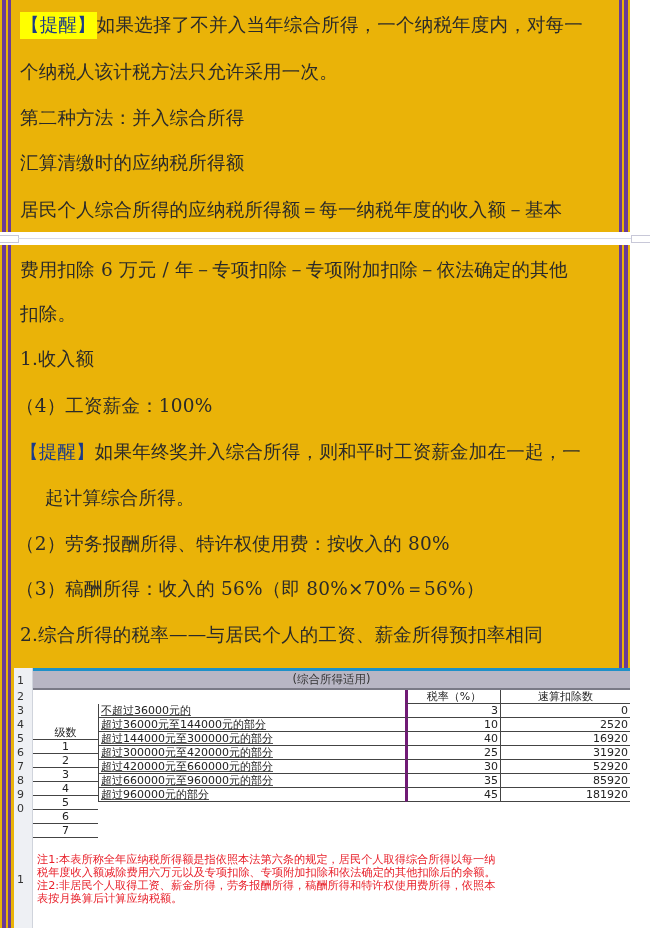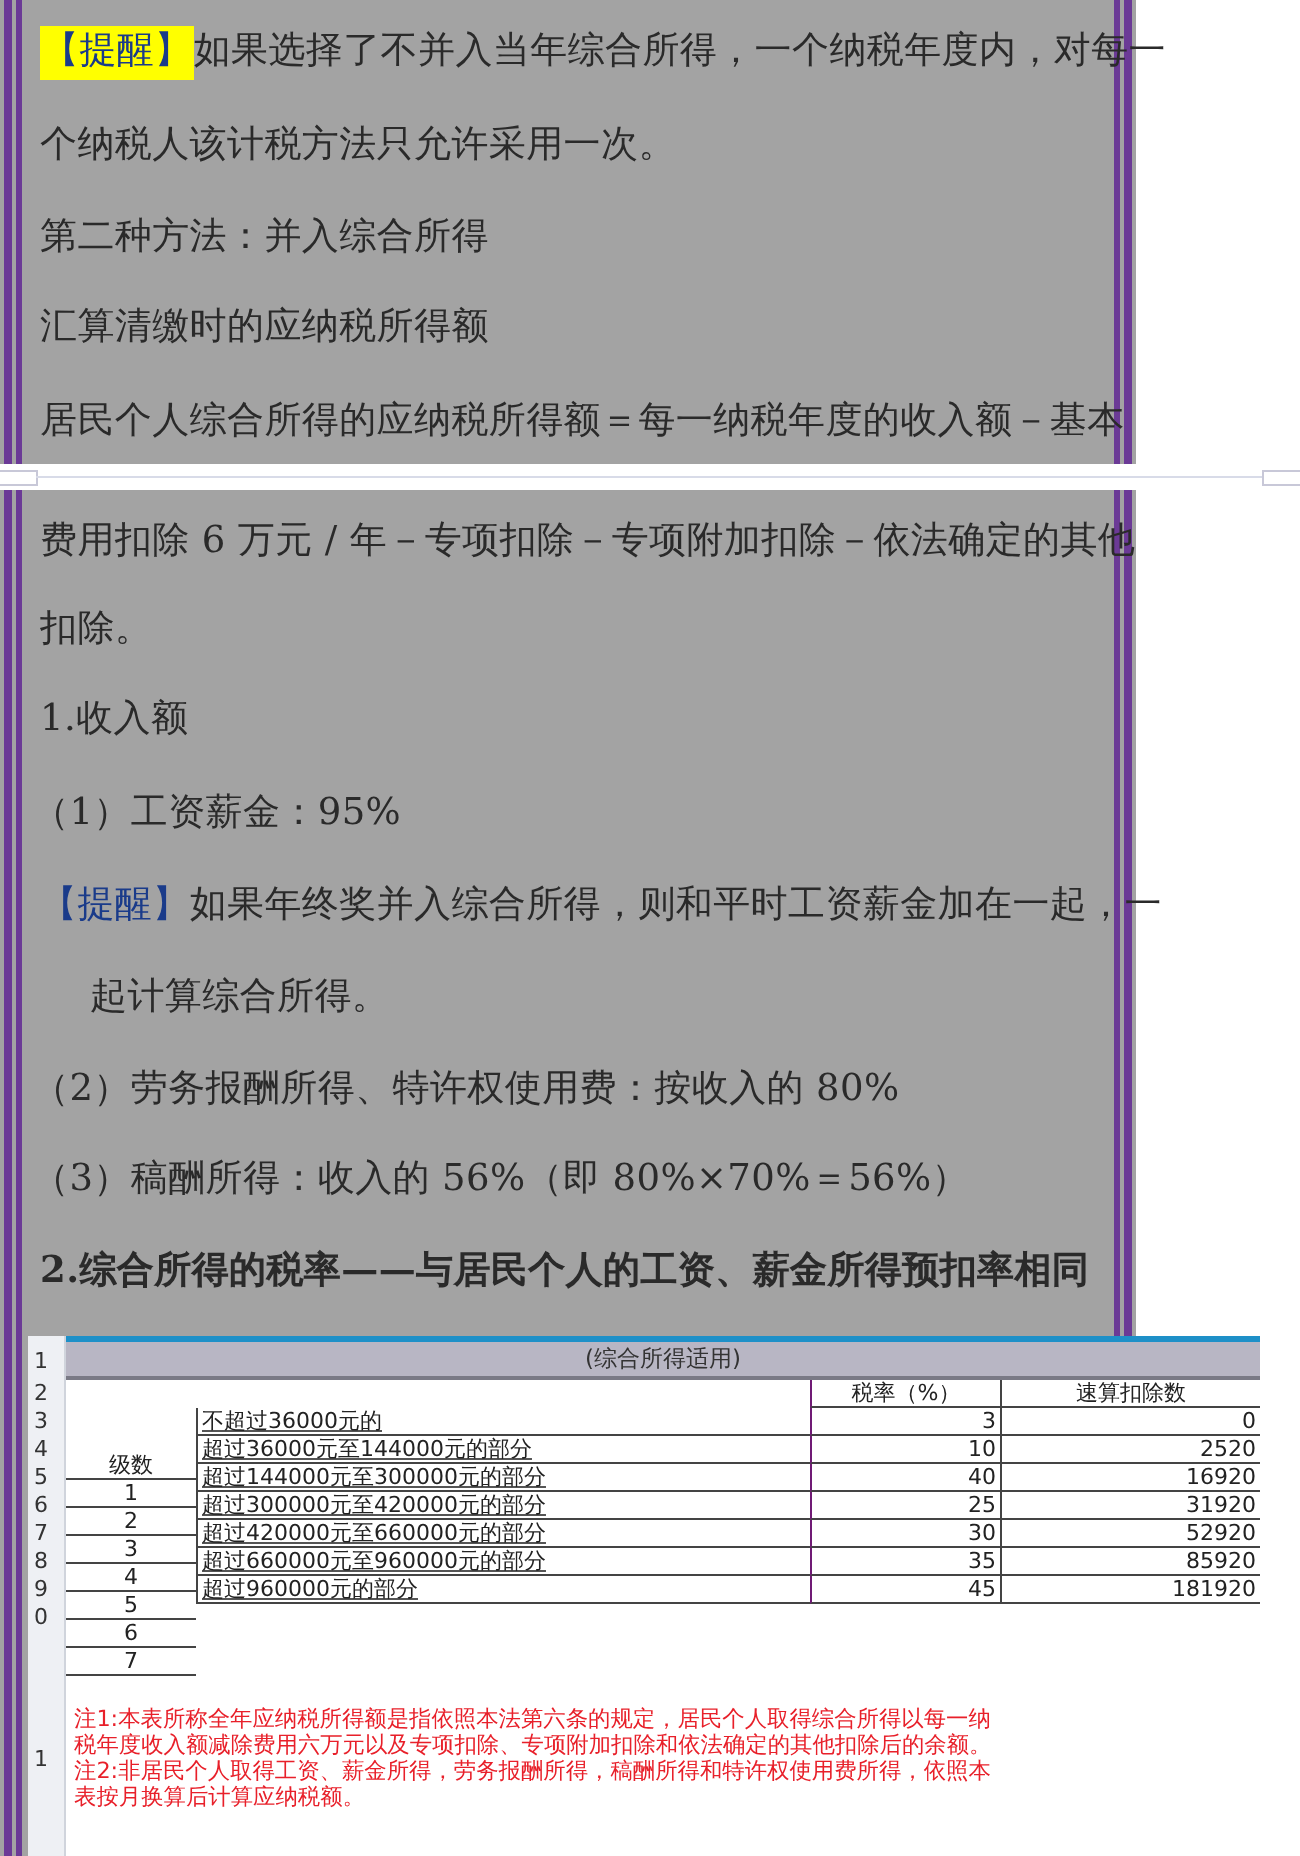--- a/index.html
+++ b/index.html
@@ -2,22 +2,22 @@
 <html><head>
 <meta charset="utf-8">
 <style>
   html, body { margin:0; padding:0; }
   body {
     width:650px; height:928px; overflow:hidden; position:relative;
     background:#ffffff;
     font-family: "DejaVu Serif", "Liberation Serif", serif;
   }
   .panel {
-    position:absolute; left:0; width:568px;
-    background:#a3a3a3;
+    position:absolute; left:0; width:630px;
+    background:#eab308;
   }
   .panel .bl, .panel .br { position:absolute; top:0; bottom:0; width:12px; }
   .panel .bl { left:0; }
   .panel .br { right:0; }
   .bl::before, .bl::after, .br::before, .br::after {
     content:""; position:absolute; top:0; bottom:0; background:#6b3a96;
   }
   .bl::before { left:2px; width:4px; }
   .bl::after { left:8px; width:3px; }
   .br::before { right:2px; width:4px; }
@@ -46,21 +46,21 @@
   .rownum {
     position:absolute; left:0; width:19px; background:#eef0f4; color:#333; font-size:11px; text-align:left; padding-left:3px; box-sizing:border-box;
     border-right:1px solid #d0d4dc;
   }
   .topbar { position:absolute; left:19px; right:0; top:0; height:3px; background:#1e90c8; }
   .titlerow { position:absolute; left:19px; right:0; top:3px; height:17px; background:#b8b6c4; font-size:11.5px; color:#333; text-align:center; line-height:17px; border-bottom:2px solid #7a7a86; }
   .trow { position:absolute; left:19px; right:0; height:14px; font-size:11px; color:#222; line-height:14px; }
   .cell { position:absolute; top:0; height:14px; box-sizing:border-box; border-bottom:1px solid #444; white-space:nowrap; overflow:hidden; }
   .c-level { left:0; width:65px; text-align:center;margin-top:36px; }
   .c-desc { left:65px; width:307px; border-left:1px solid #444; padding-left:2px; text-decoration:underline; text-decoration-color:#555; }
-  .c-rate { left:372px; width:95px; border-left:1px solid #701a75; text-align:right; padding-right:2px; }
+  .c-rate { left:372px; width:95px; border-left:3px solid #701a75; text-align:right; padding-right:2px; }
   .c-ded { left:467px; width:130px; border-left:1px solid #444; text-align:right; padding-right:2px; }
   .hdr .cell { text-decoration:none; text-align:center; padding:0; }
   .hdr .c-desc { text-decoration:none; }
   .notes { position:absolute; left:19px; right:0; top:185px; font-size:11.2px; color:#e8202a; line-height:13px; padding-left:4px; }
 </style>
 </head>
 <body>
 
 <div class="panel" id="p1">
   <div class="bl"></div>
@@ -79,26 +79,26 @@
   <div class="tabr"></div>
 </div>
 
 <div class="panel" id="p2">
   <div class="bl"></div>
   <div class="br"></div>
 
   <div class="line-text" style="top:12px;">费用扣除 6 万元 / 年－专项扣除－专项附加扣除－依法确定的其他</div>
   <div class="line-text" style="top:56px;">扣除。</div>
   <div class="line-text" style="top:101px;">1.收入额</div>
-  <div class="line-text" style="top:148px; left:16px;">（1）工资薪金：95%</div>
+  <div class="line-text" style="top:148px; left:16px;">（4）工资薪金：100%</div>
   <div class="line-text" style="top:194px;"><span class="hl-plain">【提醒】</span><span>如果年终奖并入综合所得，则和平时工资薪金加在一起，一</span></div>
   <div class="line-text" style="top:240px;margin-left:25px;">起计算综合所得。</div>
   <div class="line-text" style="top:286px; left:16px;">（2）劳务报酬所得、特许权使用费：按收入的 80%</div>
   <div class="line-text" style="top:331px; left:16px;">（3）稿酬所得：收入的 56%（即 80%×70%＝56%）</div>
-  <div class="line-text" style="top:377px;font-weight:bold;">2.综合所得的税率——与居民个人的工资、薪金所得预扣率相同</div>
+  <div class="line-text" style="top:377px;">2.综合所得的税率——与居民个人的工资、薪金所得预扣率相同</div>
 
   <div class="sheet">
     <div class="rownum" style="top:0; height:260px;"></div>
     <div class="topbar"></div>
     <div class="rownum" style="top:4px; height:17px; border:none; background:transparent; line-height:17px;">1</div>
     <div class="titlerow">(综合所得适用)</div>
 
     <div class="rownum" style="top:22px; height:14px; border:none; background:transparent; line-height:14px;">2</div>
     <div class="trow hdr" style="top:22px;">
       <div class="cell c-level">级数</div>

